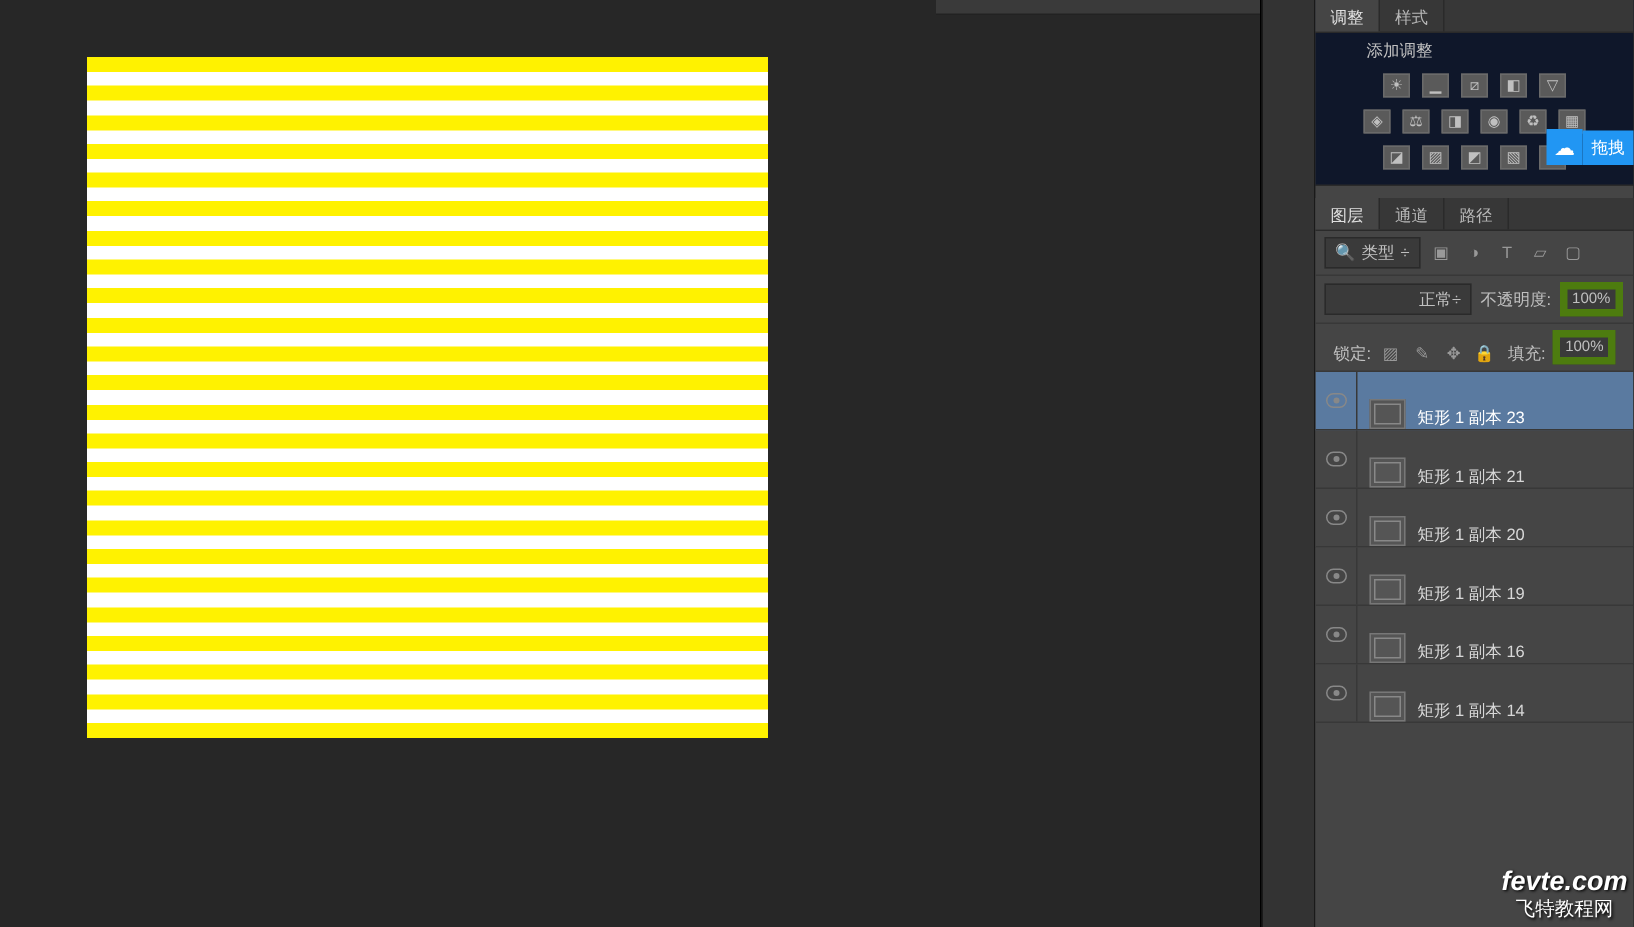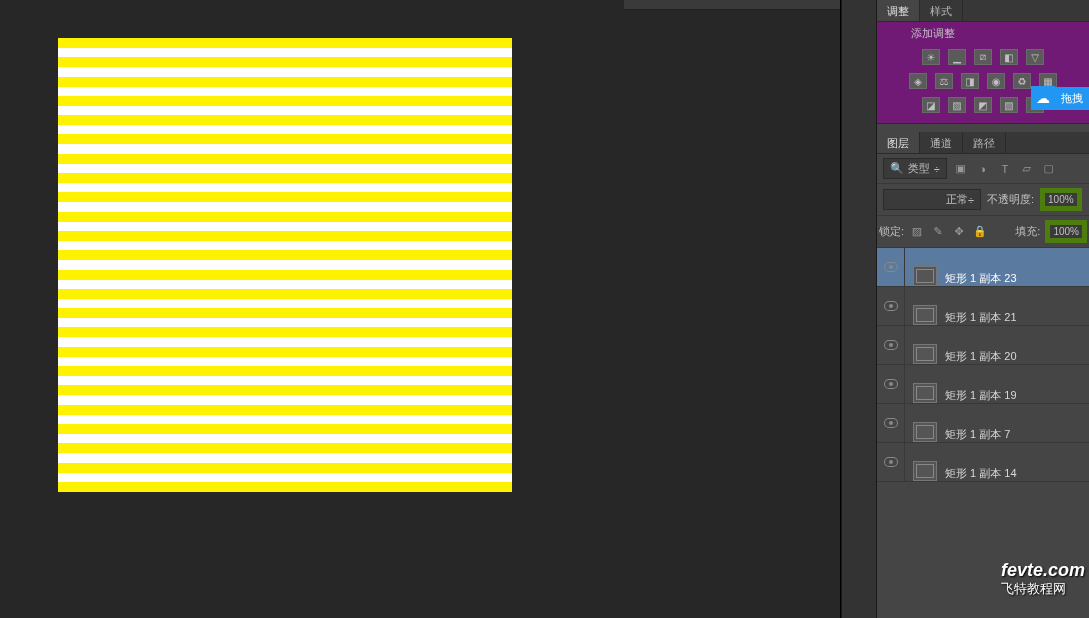--- a/index.html
+++ b/index.html
@@ -63,21 +63,21 @@
       font-size: 11px;
       color: #b8b8b8;
       cursor: pointer;
       border-right: 1px solid #2a2a2a;
     }
     .panel-tab.active {
       background: #454545;
       color: #e0e0e0;
     }
     .adjustments-panel {
-      background: #701a75;
+      background: #0f172a;
       padding-bottom: 6px;
       border-bottom: 1px solid #2a2a2a;
     }
     .adj-title {
       padding: 4px 10px;
       font-size: 11px;
       color: #c0c0c0;
       margin-left: 24px;
     }
     .adj-row {
@@ -164,22 +164,22 @@
       align-items: center;
       cursor: pointer;
     }
     .opacity-label { font-size: 11px; color: #c0c0c0; }
     .opacity-val {
       background: #3a3a3a; border: 5px solid #4d7c0f;
       padding: 1px 3px; font-size: 10px; color: #c0c0c0;
     }
     .lock-row {
       display: flex;
-      align-items: center;
-      padding: 4px 2px;
+      align-items: flex-end;
+      padding: 4px 12px;
       gap: 5px;
       border-bottom: 1px solid #383838;
       font-size: 11px;
     }
     .layer-list {
       flex: 1;
       overflow: hidden;
     }
     .layer-item {
       display: flex;
@@ -221,25 +221,25 @@
       content: ""; position: absolute; inset: 2px;
       border: 1px solid #888;
     }
     .layer-name {
       font-size: 11px;
       color: #d8d8d8;
     }
     .layer-item.selected .layer-name { color: #fff; }
     .watermark {
       position: absolute;
-      right: 4px; bottom: 21px;
+      right: 4px; bottom: 4px;
       color: #fff;
       text-shadow: 1px 1px 2px #000;
       font-size: 13px;
-      text-align: left;
+      text-align: center;
       line-height: 1.2;
       z-index: 20;
       pointer-events: none;
     }
     .watermark .big { font-size: 18px; font-weight: bold; font-style: italic; }
   </style>
 </head>
 <body>
 
 <div class="canvas-area">
@@ -377,21 +377,21 @@
             <div class="eye"></div>
           </div>
           <div class="layer-thumb"></div>
           <div class="layer-name">矩形 1 副本 19</div>
         </div>
         <div class="layer-item">
           <div class="vis-col">
             <div class="eye"></div>
           </div>
           <div class="layer-thumb"></div>
-          <div class="layer-name">矩形 1 副本 7</div>
+          <div class="layer-name">矩形 1 副本 16</div>
         </div>
         <div class="layer-item">
           <div class="vis-col">
             <div class="eye"></div>
           </div>
           <div class="layer-thumb"></div>
           <div class="layer-name">矩形 1 副本 14</div>
         </div>
       </div>
   </div>

